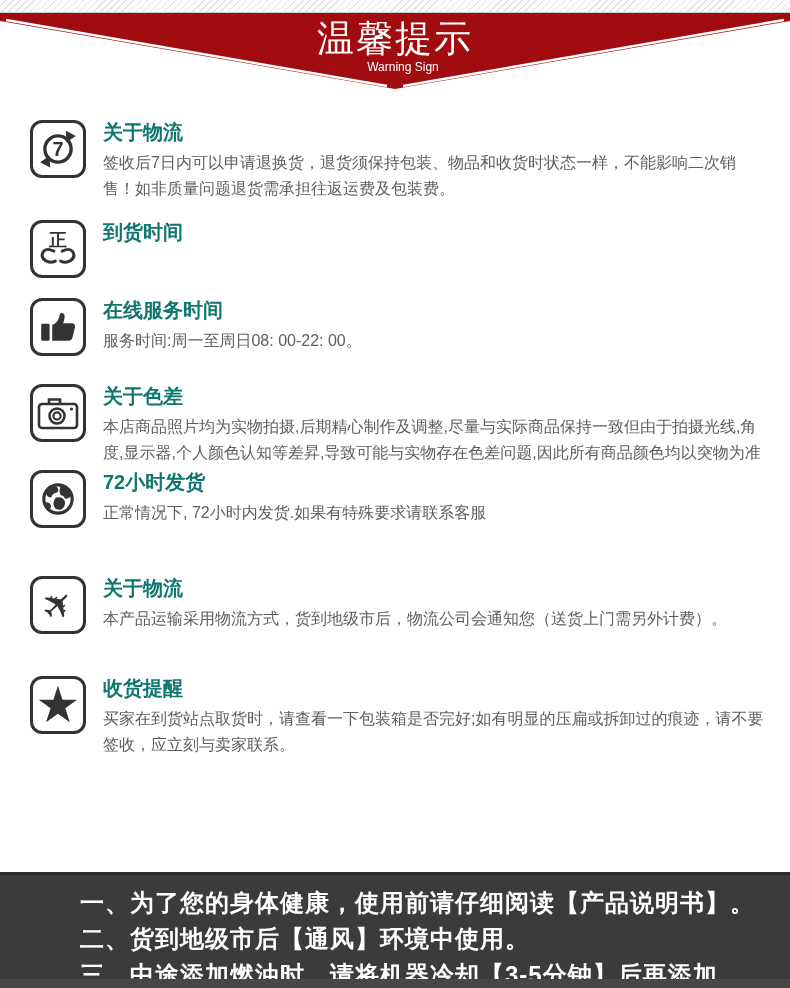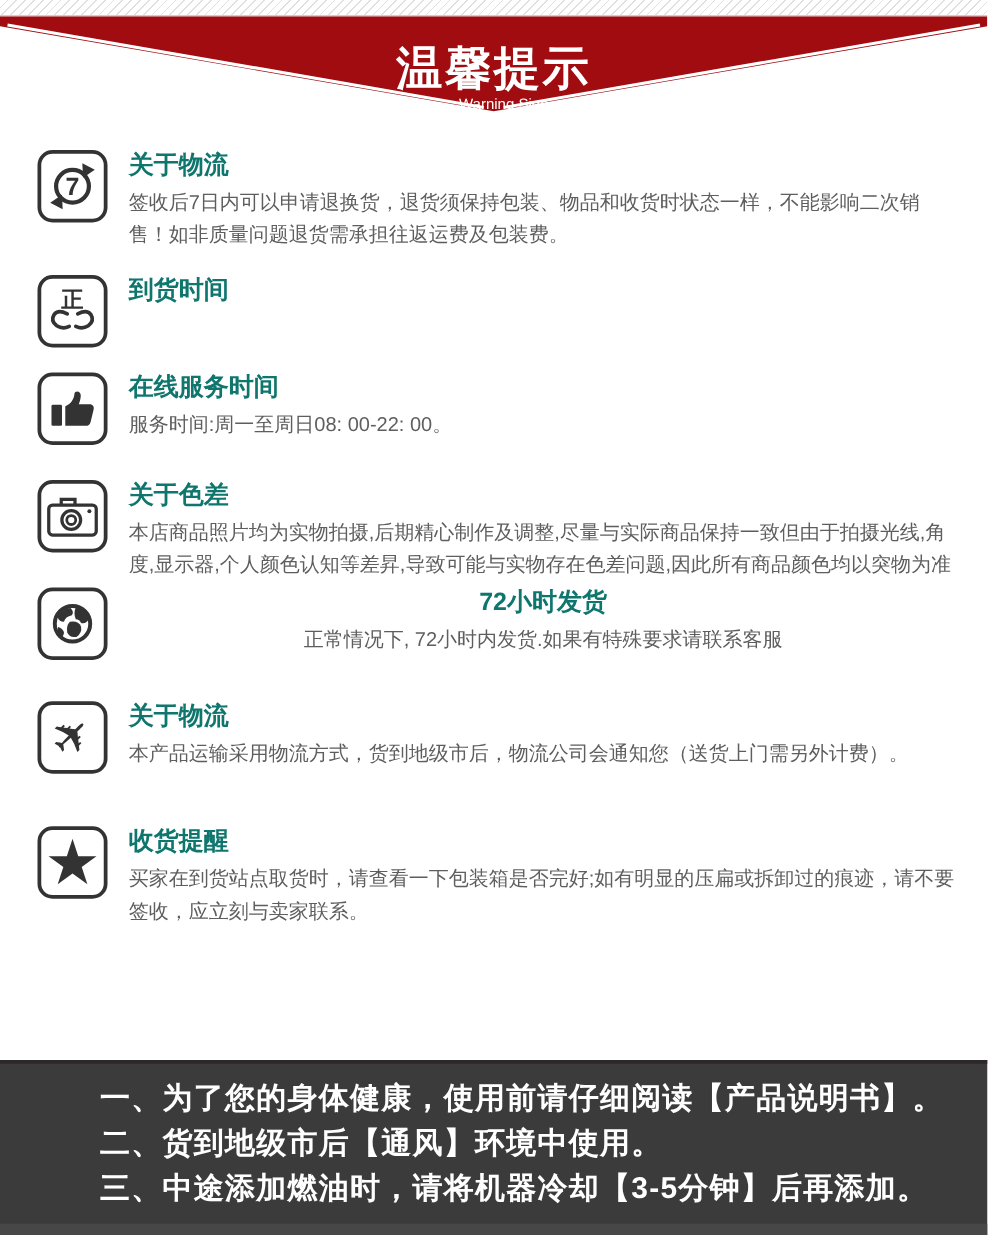--- a/index.html
+++ b/index.html
@@ -13,43 +13,43 @@
   .stripes {
     height:13px; width:100%;
     background:repeating-linear-gradient(135deg,#ffffff 0 4px,#e0e0e0 4px 5px);
     border-bottom:1px solid #cfcfcf;
   }
   .ribbon-wrap { position:relative; height:77px; width:100%; }
   .ribbon-wrap svg.ribbon { display:block; width:790px; height:77px; }
   .ribbon-text {
     position:absolute; top:0; left:0; width:100%; text-align:center; color:#fff;
   }
-  .ribbon-title { font-size:37px; font-weight:bold; line-height:40px; margin-top:22px; letter-spacing:2px; }
+  .ribbon-title { font-size:37px; font-weight:normal; line-height:40px; margin-top:6px; letter-spacing:2px; }
   .ribbon-sub   { font-size:12px; line-height:14px; margin-top:1px;margin-left:16px; }
   
   .content { padding:30px 24px 0 30px; }
   .section { display:flex; align-items:flex-start; }
   .icon-box {
     flex:none; width:56px; height:58px; margin-right:17px;
     border:3.5px solid #333; border-radius:12px;
     display:flex; align-items:center; justify-content:center;
     background:#fff;
   }
   .sec-text { width:676px; }
   .sec-title { font-size:20px; font-weight:bold; color:#0f766e; line-height:24px; margin-bottom:6px; }
   .sec-body  { font-size:16px; color:#5e5e5e; line-height:26px; }
   .mb1{margin-bottom:18px;} .mb2{margin-bottom:20px;} .mb3{margin-bottom:28px;}
-  .mb4{margin-bottom:4px;}  .mb5{margin-bottom:33px;text-align:center;} .mb6{margin-bottom:42px;}
+  .mb4{margin-bottom:4px;}  .mb5{margin-bottom:48px;} .mb6{margin-bottom:42px;}
   .mb7{margin-bottom:0;}
   .glyph-icon { color:#333; display:block; }
   .plane-glyph { font-size:38px; line-height:38px; transform:rotate(-44deg); }
   .star-glyph  { font-size:50px; line-height:46px; }
   
   .footer {
-    position:absolute; left:0; right:0; bottom:0; height:140px;
+    position:absolute; left:0; right:0; bottom:0; height:116px;
     background:#3b3b3b; border-top:3px solid #2d2929;
     padding:10px 0 0 80px; color:#fff;
   }
   .footer-line { font-size:24px; font-weight:bold; line-height:36px; letter-spacing:1px; }
   .footer-strip { position:absolute; left:0; right:0; bottom:0; height:9px; background:#474747; }
 </style>
 </head>
 <body>
 
 <div class="stripes"></div>

